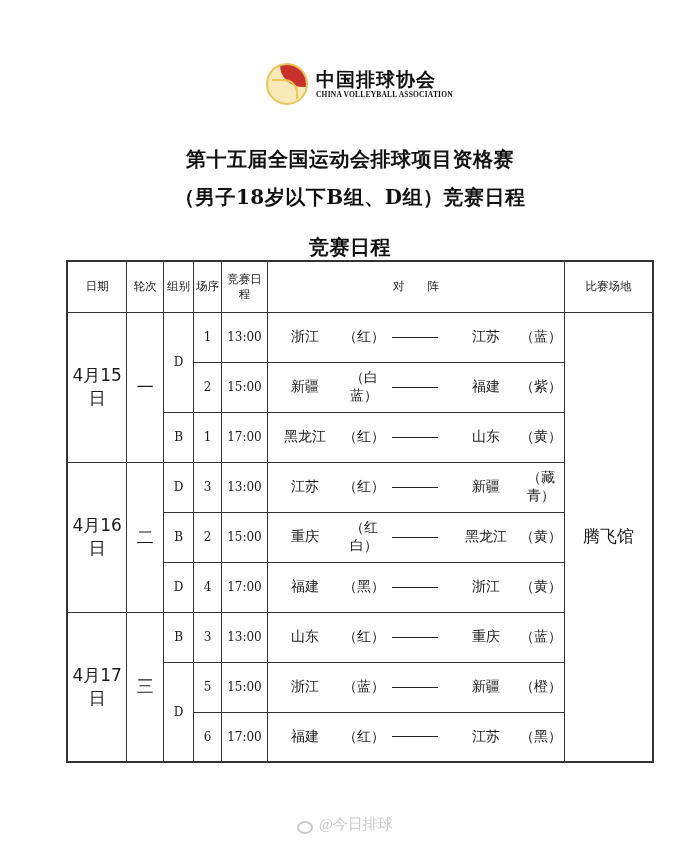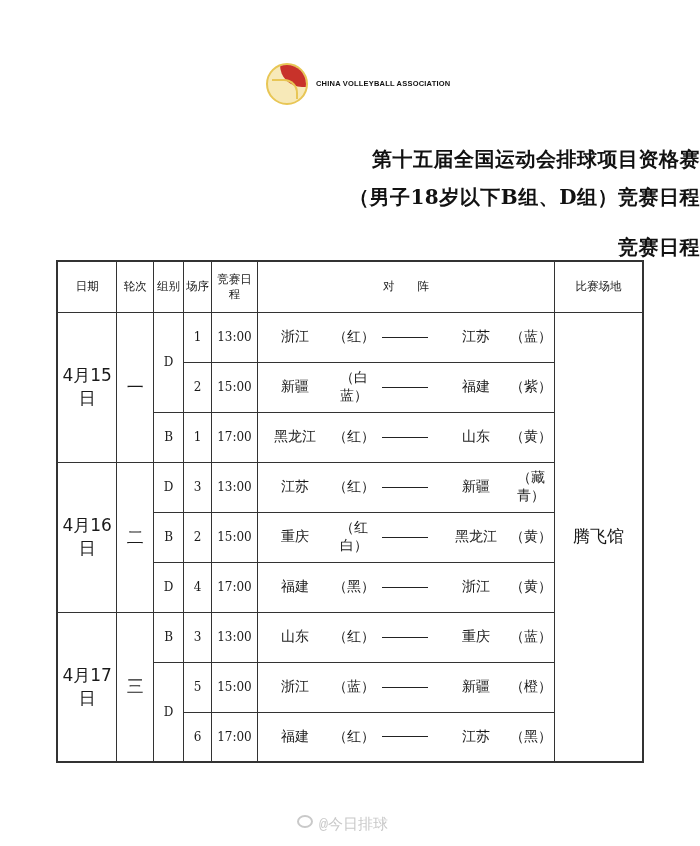--- a/index.html
+++ b/index.html
@@ -3,46 +3,47 @@
 <meta charset="utf-8">
 <style>
   html, body { margin:0; padding:0; background:#ffffff; }
   body { width:700px; height:846px; position:relative; overflow:hidden; font-family:"DejaVu Serif", serif; color:#1a1a1a; }
   .logo { position:absolute; left:266px; top:62px; height:44px; display:flex; align-items:center; }
   .logo-mark { width:42px; height:42px; border-radius:50%; position:relative; overflow:hidden; background:#f7e9b8; border:2px solid #e8c655; box-sizing:border-box; }
   .logo-mark .red { position:absolute; right:-4px; top:-4px; width:30px; height:26px; background:#c8322a; border-radius:0 0 0 22px; }
   .logo-mark .lines { position:absolute; left:4px; bottom:4px; width:24px; height:18px; border-top:2px solid #e8c655; border-right:2px solid #e8c655; border-radius:0 14px 0 0; }
   .logo-text { margin-left:8px; display:flex; flex-direction:column; }
   .logo-cn { font-family:"DejaVu Sans", sans-serif; font-size:19px; font-weight:bold; letter-spacing:1px; color:#111; line-height:22px; }
-  .logo-en { font-family:Liberation Sans, sans-serif; font-size:7.5px; font-weight:bold; color:#111; letter-spacing:0.2px; line-height:10px; }
-  .title { position:absolute; left:0; width:700px; text-align:right; font-weight:bold; font-size:20px; letter-spacing:0.5px; color:#111; }
+  .logo-en { font-family:Liberation Serif, serif; font-size:7.5px; font-weight:bold; color:#111; letter-spacing:0.2px; line-height:10px; }
+  .title { position:absolute; left:0; width:700px; text-align:center; font-weight:bold; font-size:20px; letter-spacing:0.5px; color:#111; }
   .t1 { top:146px; } .t2 { top:184px; } .t3 { top:234px; }
-  table.sched { position:absolute; left:56px; top:260px; width:588px; border-collapse:collapse; border:2.5px solid #333; font-size:12px; }
+  table.sched { position:absolute; left:66px; top:260px; width:588px; border-collapse:collapse; border:2.5px solid #333; font-size:12px; }
   table.sched td, table.sched th { border:1.5px solid #333; text-align:center; padding:0; font-weight:normal; height:50px; box-sizing:border-box; }
   table.sched th { height:51px; font-family:"DejaVu Sans", sans-serif; font-size:11.5px; }
   .c-date { width:60px; } .c-round { width:37px; } .c-group { width:30px; } .c-match { width:28px; } .c-time { width:46px; } .c-match-up { width:282px; } .c-venue { width:89px; }
   .mu { display:flex; align-items:center; height:100%; font-family:"DejaVu Sans", sans-serif; font-size:14px; }
   .mu .home { width:66px; text-align:center; padding-left:4px; }
   .mu .hc { width:52px; text-align:center; }
   .mu .vs { width:46px; height:0; border-top:1.5px solid #222; margin:0 2px; }
   .mu .away { width:64px; text-align:center; margin-left:14px; }
   .mu .ac { width:46px; text-align:center; }
   .date-cell, .round-cell, .venue-cell { font-family:"DejaVu Sans", sans-serif; font-size:17px; }
-  .watermark { position:absolute; left:297px; top:815px; font-family:Liberation Mono, monospace; font-size:15px; color:#c9c9c9; display:flex; align-items:flex-start; }
+  .watermark { position:absolute; left:297px; top:815px; font-family:Liberation Serif, serif; font-size:15px; color:#c9c9c9; display:flex; align-items:flex-end; }
   .wb-icon { width:16px; height:13px; border:2px solid #c9c9c9; border-radius:50%; margin-right:6px; box-sizing:border-box; }
 </style>
 </head>
 <body>
 
 <div class="logo">
   <div class="logo-mark">
       <div class="red"></div>
       <div class="lines"></div>
     </div>
   <div class="logo-text">
+    <span class="logo-cn">中国排球协会</span>
     <span class="logo-en">CHINA VOLLEYBALL ASSOCIATION</span>
   </div>
 </div>
 
 <div class="title t1">第十五届全国运动会排球项目资格赛</div>
 <div class="title t2">（男子18岁以下B组、D组）竞赛日程</div>
 <div class="title t3">竞赛日程</div>
 
 <table class="sched">
   <colgroup>

